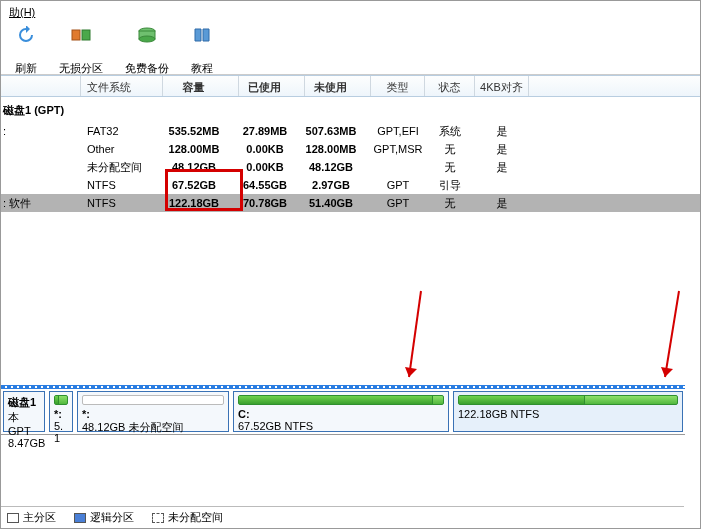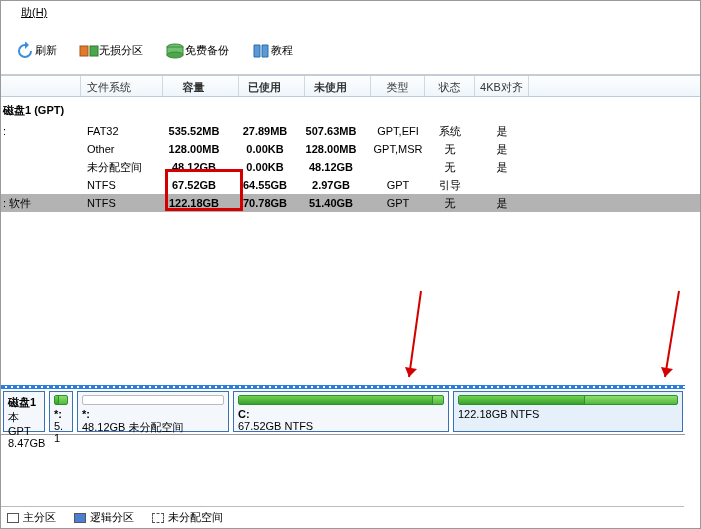--- a/index.html
+++ b/index.html
@@ -1,20 +1,20 @@
 <!DOCTYPE html>
 <html><head>
 <meta charset="utf-8">
 <style>
 * { margin: 0; padding: 0; box-sizing: border-box; font-family: "Microsoft YaHei", SimSun, Arial, sans-serif; font-size: 11px; }
 body { width: 701px; height: 529px; background: #fff; border: 1px solid #999; overflow: hidden; position: relative; }
-.menubar { height: 26px; padding: 4px 20px; color: #000; }
+.menubar { height: 26px; padding: 4px 8px; color: #000; }
 .menubar span { text-decoration: underline; }
 .toolbar { height: 48px; display: flex; align-items: center; gap: 22px; padding-left: 14px; border-bottom: 1px solid #ccc; }
-.tool-btn { display: flex; flex-direction: row; align-items: center; gap: 0; cursor: pointer; }
+.tool-btn { display: flex; flex-direction: column; align-items: center; gap: 16px; cursor: pointer; }
 .tool-btn .ico { width: 20px; height: 20px; display: flex; align-items: center; justify-content: center; }
 .tool-btn .lbl { font-size: 11px; color: #000; }
 .header-row { height: 22px; border-top: 1px solid #b8cde0; border-bottom: 1px solid #b8cde0; background: linear-gradient(#fdfefe,#eef5fb); display: flex; }
 .header-row .cell { border-right: 1px solid #cfd8e0; text-align: center; line-height: 22px; color: #333; }
 .col-indent { width: 80px; }
 .col-fs { width: 82px; text-align: left !important; padding-left: 6px; }
 .col-cap { width: 76px; }
 .col-used { width: 66px; }
 .col-unused { width: 66px; }
 .col-type { width: 54px; }

